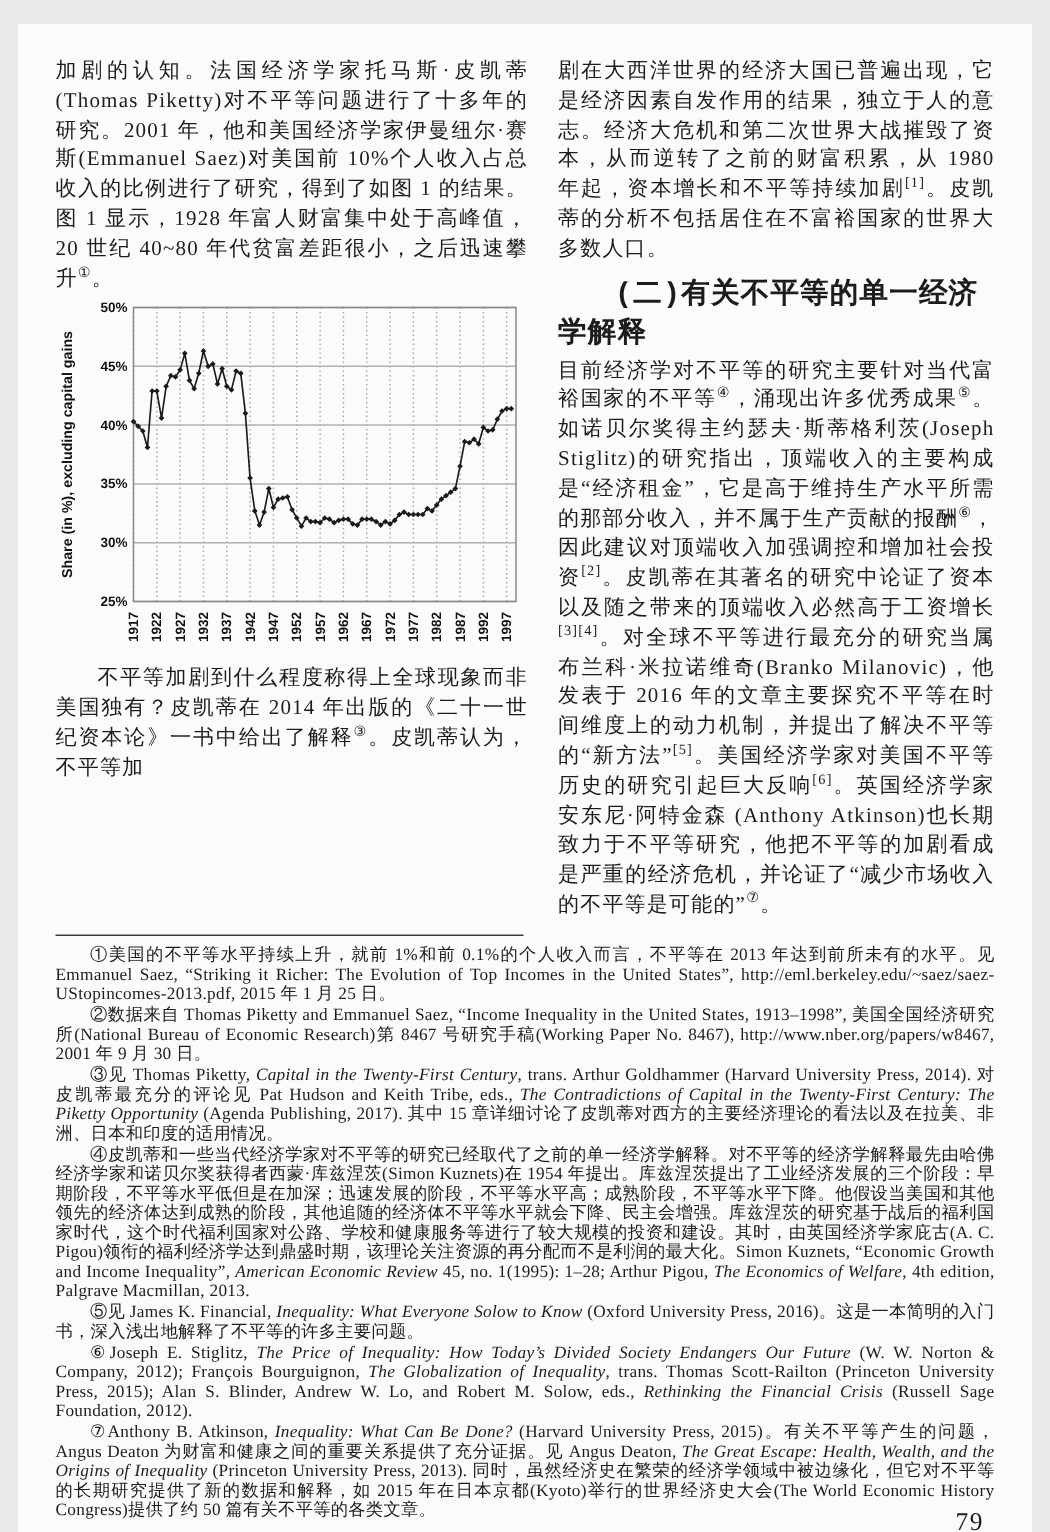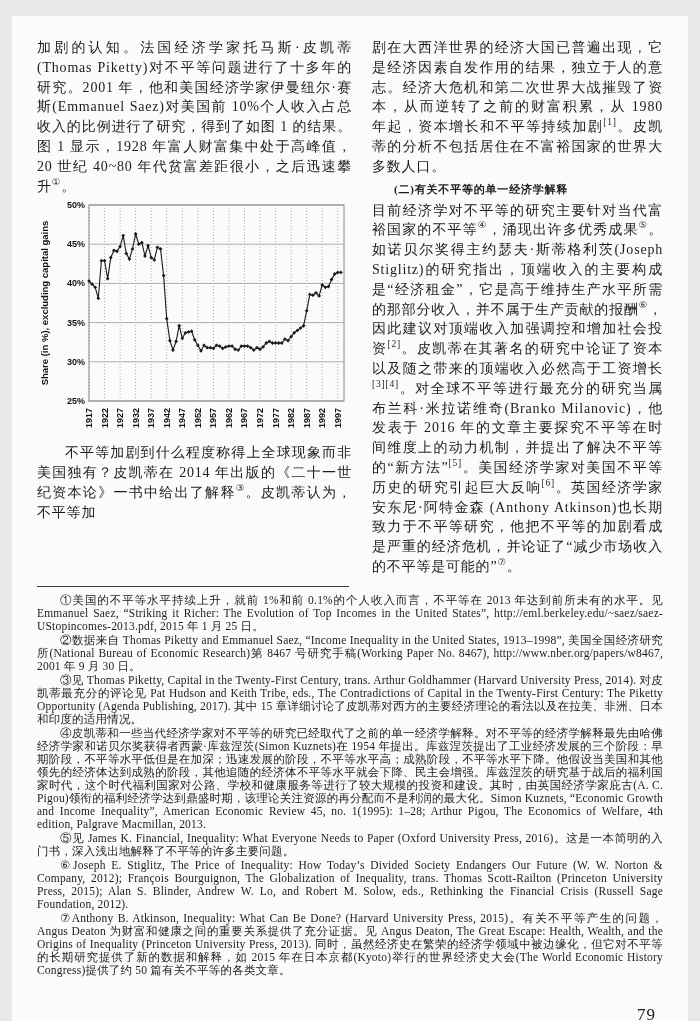--- a/index.html
+++ b/index.html
@@ -29,29 +29,29 @@
   figcaption.caption{
     font-weight:bold;
     font-size:14px;
     line-height:20px;
     text-indent:1.3em;
     text-align:justify;
     letter-spacing:0.6px;
     margin:2px 0 8px 0;
   }
   h3.subheading{
-    font-size:11px;
+    font-size:19px;
     font-weight:bold;
     margin:5px 0 4px 0;
     text-indent:2em;
     letter-spacing:0.8px;
-    font-family:Liberation Serif, serif;
+    font-family:Liberation Mono, monospace;
   }
   sup{font-size:0.68em;line-height:0;}
-  .it{}
+  .it{font-style:italic;}
   .footnote-rule{
     width:312px;height:1px;background:#3a3a3a;
     margin:9px 0 7px 0;
   }
   .footnotes p.footnote{
     margin:1px 0;
     font-size:11.5px;
     line-height:13px;
     text-align:justify;
     text-indent:2em;
@@ -222,20 +222,20 @@
     </div>
   </div>
 
   <div class="footnote-rule"></div>
 
   <div class="footnotes" id="footnotes">
       <p class="footnote"><span>①美国的不平等水平持续上升，就前 1%和前 0.1%的个人收入而言，不平等在 2013 年达到前所未有的水平。见 Emmanuel Saez, “Striking it Richer: The Evolution of Top Incomes in the United States”, http://eml.berkeley.edu/~saez/saez-UStopincomes-2013.pdf, 2015 年 1 月 25 日。</span></p>
       <p class="footnote"><span>②数据来自 Thomas Piketty and Emmanuel Saez, “Income Inequality in the United States, 1913–1998”, 美国全国经济研究所(National Bureau of Economic Research)第 8467 号研究手稿(Working Paper No. 8467), http://www.nber.org/papers/w8467, 2001 年 9 月 30 日。</span></p>
       <p class="footnote"><span>③见 Thomas Piketty, </span><span class="it">Capital in the Twenty-First Century</span><span>, trans. Arthur Goldhammer (Harvard University Press, 2014). 对皮凯蒂最充分的评论见 Pat Hudson and Keith Tribe, eds., </span><span class="it">The Contradictions of Capital in the Twenty-First Century: The Piketty Opportunity</span><span> (Agenda Publishing, 2017). 其中 15 章详细讨论了皮凯蒂对西方的主要经济理论的看法以及在拉美、非洲、日本和印度的适用情况。</span></p>
       <p class="footnote"><span>④皮凯蒂和一些当代经济学家对不平等的研究已经取代了之前的单一经济学解释。对不平等的经济学解释最先由哈佛经济学家和诺贝尔奖获得者西蒙·库兹涅茨(Simon Kuznets)在 1954 年提出。库兹涅茨提出了工业经济发展的三个阶段：早期阶段，不平等水平低但是在加深；迅速发展的阶段，不平等水平高；成熟阶段，不平等水平下降。他假设当美国和其他领先的经济体达到成熟的阶段，其他追随的经济体不平等水平就会下降、民主会增强。库兹涅茨的研究基于战后的福利国家时代，这个时代福利国家对公路、学校和健康服务等进行了较大规模的投资和建设。其时，由英国经济学家庇古(A. C. Pigou)领衔的福利经济学达到鼎盛时期，该理论关注资源的再分配而不是利润的最大化。Simon Kuznets, “Economic Growth and Income Inequality”, </span><span class="it">American Economic Review</span><span> 45, no. 1(1995): 1–28; Arthur Pigou, </span><span class="it">The Economics of Welfare</span><span>, 4th edition, Palgrave Macmillan, 2013.</span></p>
-      <p class="footnote"><span>⑤见 James K. Financial, </span><span class="it">Inequality: What Everyone Needs to Paper</span><span> (Oxford University Press, 2016)。这是一本简明的入门书，深入浅出地解释了不平等的许多主要问题。</span></p>
+      <p class="footnote"><span>⑤见 James K. Financial, </span><span class="it">Inequality: What Everyone Solow to Know</span><span> (Oxford University Press, 2016)。这是一本简明的入门书，深入浅出地解释了不平等的许多主要问题。</span></p>
       <p class="footnote"><span>⑥Joseph E. Stiglitz, </span><span class="it">The Price of Inequality: How Today’s Divided Society Endangers Our Future</span><span> (W. W. Norton &amp; Company, 2012); François Bourguignon, </span><span class="it">The Globalization of Inequality</span><span>, trans. Thomas Scott-Railton (Princeton University Press, 2015); Alan S. Blinder, Andrew W. Lo, and Robert M. Solow, eds., </span><span class="it">Rethinking the Financial Crisis</span><span> (Russell Sage Foundation, 2012).</span></p>
       <p class="footnote"><span>⑦Anthony B. Atkinson, </span><span class="it">Inequality: What Can Be Done?</span><span> (Harvard University Press, 2015)。有关不平等产生的问题，Angus Deaton 为财富和健康之间的重要关系提供了充分证据。见 Angus Deaton, </span><span class="it">The Great Escape: Health, Wealth, and the Origins of Inequality</span><span> (Princeton University Press, 2013). 同时，虽然经济史在繁荣的经济学领域中被边缘化，但它对不平等的长期研究提供了新的数据和解释，如 2015 年在日本京都(Kyoto)举行的世界经济史大会(The World Economic History Congress)提供了约 50 篇有关不平等的各类文章。</span></p>
     </div>
 
   <div class="page-number">79</div>
 
 </div>
 
 </body></html>

